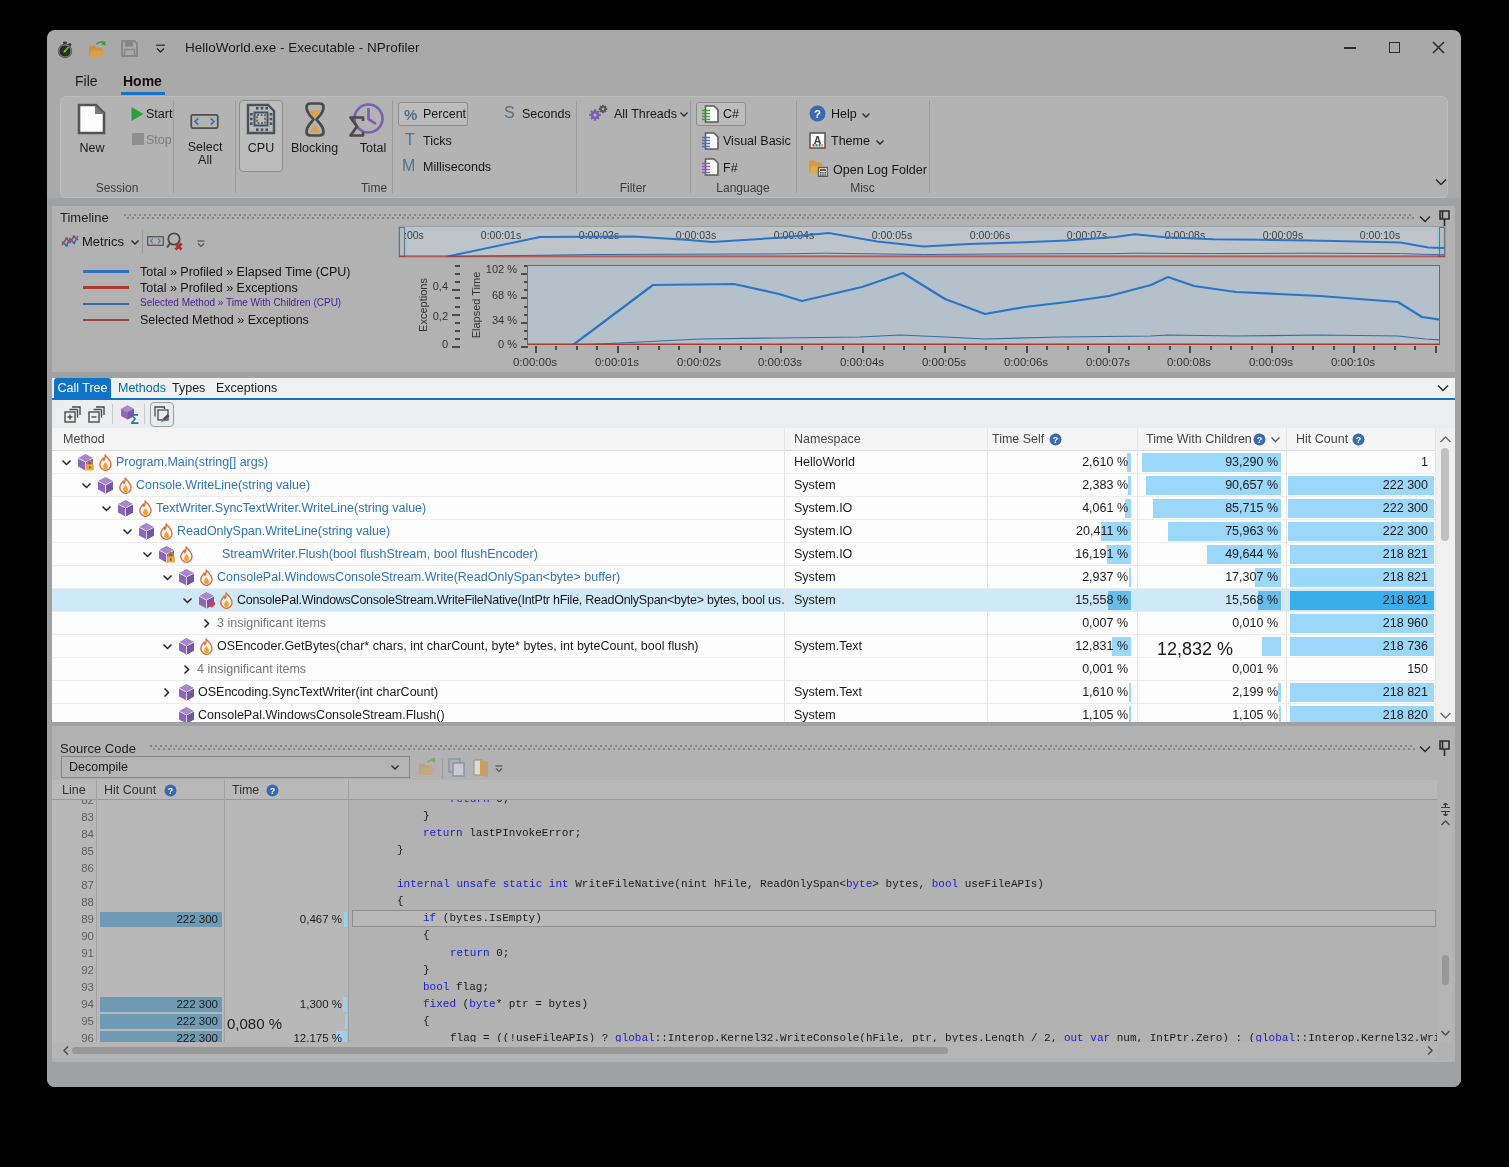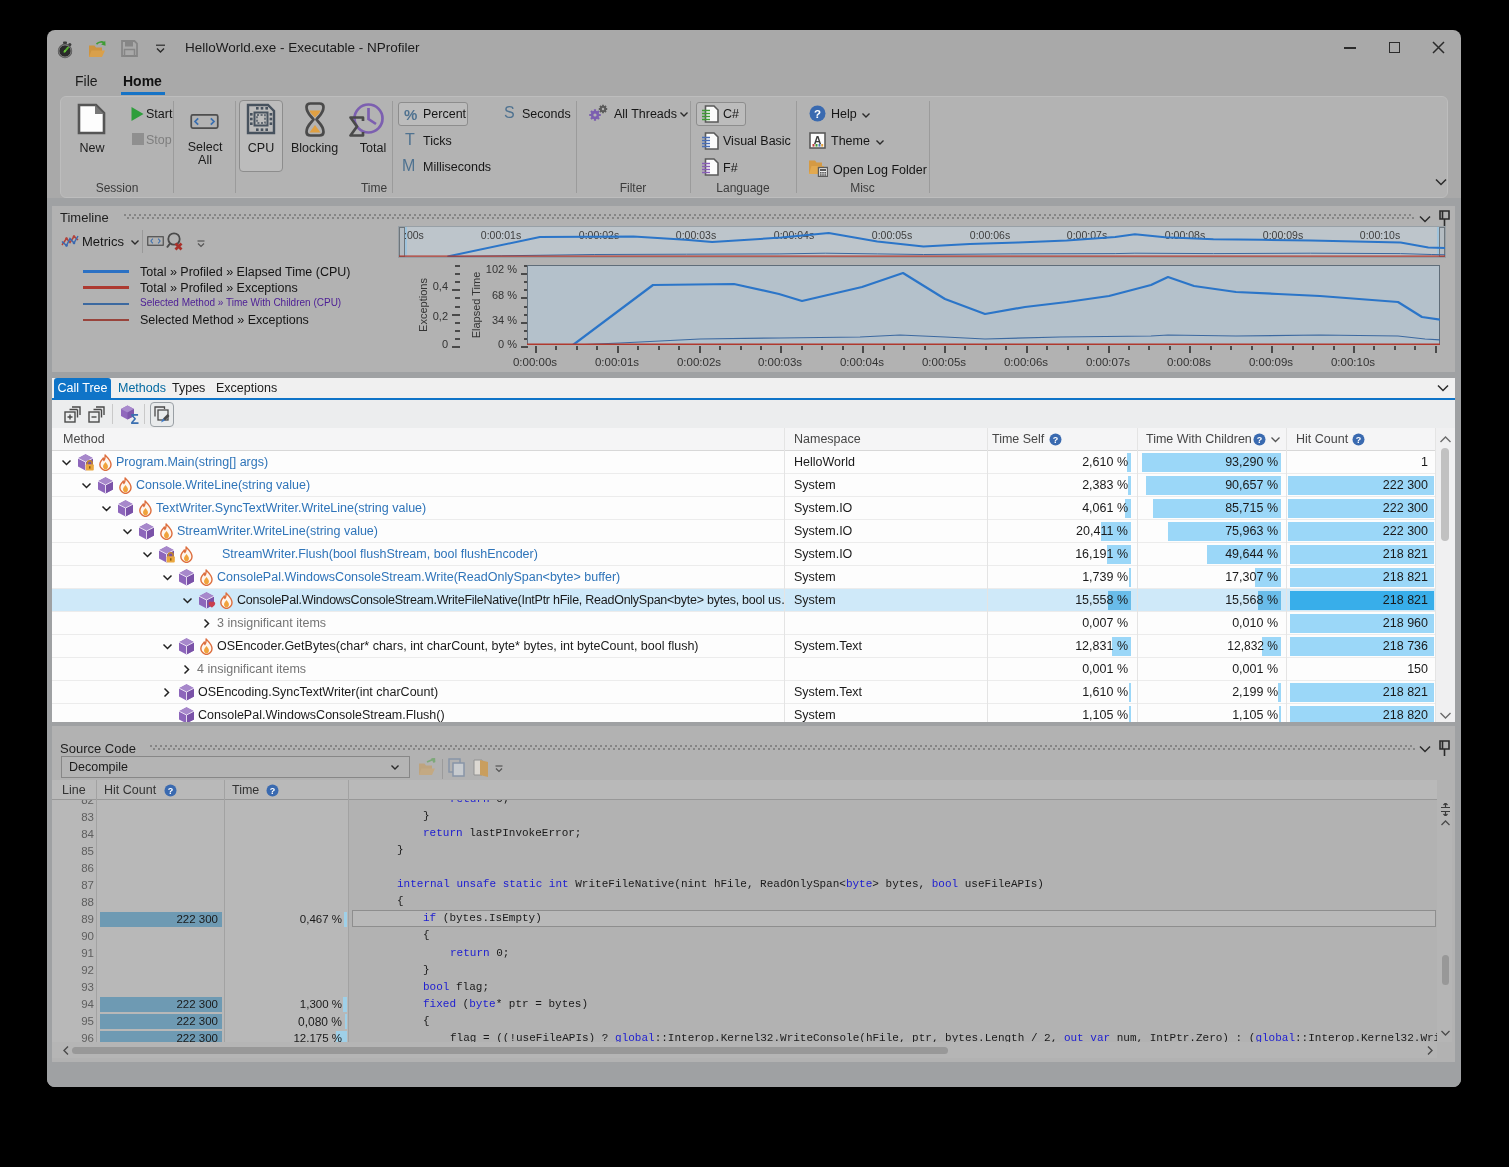--- a/index.html
+++ b/index.html
@@ -565,21 +565,21 @@
     <div class="abs" style="left:0;top:164px;width:1383px;height:1px;background:#ececec;"></div>
     <svg class="abs" style="left:70px;top:150px;" width="11" height="8" viewBox="0 0 11 8">
         <path d="M1.5 1.5 L5.5 5.5 L9.5 1.5" fill="none" stroke="#222" stroke-width="1.5"></path>
       </svg>
     <svg class="abs" style="left:85px;top:144px;" width="19" height="19" viewBox="0 0 19 19">
         <use href="#cube"></use>
       </svg>
     <svg class="abs" style="left:107px;top:145px;" width="15" height="17" viewBox="0 0 15 17">
         <use href="#flame"></use>
       </svg>
-    <div class="abs" style="left:125px;top:146px;font-size:12.5px;color:#2e74b9;width:601px;overflow:hidden;white-space:nowrap;">StreamWriter.WriteLine(string value)</div>
+    <div class="abs" style="left:125px;top:146px;font-size:12.5px;color:#2e74b9;width:601px;overflow:hidden;white-space:nowrap;">ReadOnlySpan.WriteLine(string value)</div>
     <div class="abs" style="left:742px;top:146px;font-size:12.5px;color:#1a1a1a;">System.IO</div>
     <div class="abs" style="left:1048.5px;top:144px;width:30.5px;height:19px;background:#9bd7f8;"></div>
     <div class="abs" style="left:1115.8px;top:144px;width:113.2px;height:19px;background:#9bd7f8;"></div>
     <div class="abs" style="left:1236.0px;top:144px;width:146.0px;height:19px;background:#9bd7f8;"></div>
     <div class="abs" style="left:926px;top:146px;width:150px;text-align:right;font-size:12.5px;color:#1a1a1a;">20,411 %</div>
     <div class="abs" style="left:1076px;top:146px;width:150px;text-align:right;font-size:12.5px;color:#1a1a1a;">75,963 %</div>
     <div class="abs" style="left:1226px;top:146px;width:150px;text-align:right;font-size:12.5px;color:#1a1a1a;">222 300</div>
     <div class="abs" style="left:0;top:187px;width:1383px;height:1px;background:#ececec;"></div>
     <svg class="abs" style="left:90px;top:173px;" width="11" height="8" viewBox="0 0 11 8">
         <path d="M1.5 1.5 L5.5 5.5 L9.5 1.5" fill="none" stroke="#222" stroke-width="1.5"></path>
@@ -606,21 +606,21 @@
         <use href="#cube"></use>
       </svg>
     <svg class="abs" style="left:147px;top:191px;" width="15" height="17" viewBox="0 0 15 17">
         <use href="#flame"></use>
       </svg>
     <div class="abs" style="left:165px;top:192px;font-size:12.5px;color:#2e74b9;width:561px;overflow:hidden;white-space:nowrap;">ConsolePal.WindowsConsoleStream.Write(ReadOnlySpan&lt;byte&gt; buffer)</div>
     <div class="abs" style="left:742px;top:192px;font-size:12.5px;color:#1a1a1a;">System</div>
     <div class="abs" style="left:1076.5px;top:190px;width:2.5px;height:19px;background:#9bd7f8;"></div>
     <div class="abs" style="left:1203.2px;top:190px;width:25.8px;height:19px;background:#9bd7f8;"></div>
     <div class="abs" style="left:1238.3px;top:190px;width:143.7px;height:19px;background:#9bd7f8;"></div>
-    <div class="abs" style="left:926px;top:192px;width:150px;text-align:right;font-size:12.5px;color:#1a1a1a;">1,739 %</div>
+    <div class="abs" style="left:926px;top:192px;width:150px;text-align:right;font-size:12.5px;color:#1a1a1a;">2,937 %</div>
     <div class="abs" style="left:1076px;top:192px;width:150px;text-align:right;font-size:12.5px;color:#1a1a1a;">17,307 %</div>
     <div class="abs" style="left:1226px;top:192px;width:150px;text-align:right;font-size:12.5px;color:#1a1a1a;">218 821</div>
     <div class="abs" style="left:0;top:211px;width:1383px;height:23px;background:#cfe9f9;"></div>
     <div class="abs" style="left:0;top:233px;width:1383px;height:1px;background:#ececec;"></div>
     <svg class="abs" style="left:130px;top:219px;" width="11" height="8" viewBox="0 0 11 8">
         <path d="M1.5 1.5 L5.5 5.5 L9.5 1.5" fill="none" stroke="#222" stroke-width="1.5"></path>
       </svg>
     <svg class="abs" style="left:145px;top:213px;" width="19" height="19" viewBox="0 0 19 19">
         <use href="#cubeheart"></use>
       </svg>
@@ -653,21 +653,21 @@
       </svg>
     <svg class="abs" style="left:147px;top:260px;" width="15" height="17" viewBox="0 0 15 17">
         <use href="#flame"></use>
       </svg>
     <div class="abs" style="left:165px;top:261px;font-size:12.5px;color:#1a1a1a;width:561px;overflow:hidden;white-space:nowrap;">OSEncoder.GetBytes(char* chars, int charCount, byte* bytes, int byteCount, bool flush)</div>
     <div class="abs" style="left:742px;top:261px;font-size:12.5px;color:#1a1a1a;">System.Text</div>
     <div class="abs" style="left:1059.9px;top:259px;width:19.1px;height:19px;background:#9bd7f8;"></div>
     <div class="abs" style="left:1209.9px;top:259px;width:19.1px;height:19px;background:#9bd7f8;"></div>
     <div class="abs" style="left:1238.4px;top:259px;width:143.6px;height:19px;background:#9bd7f8;"></div>
     <div class="abs" style="left:926px;top:261px;width:150px;text-align:right;font-size:12.5px;color:#1a1a1a;">12,831 %</div>
-    <div class="abs" style="left:1076px;top:261px;width:150px;text-align:right;font-size:12px;color:#1a1a1a;">12,832 %</div>
+    <div class="abs" style="left:1031px;top:261px;width:150px;text-align:right;font-size:18px;color:#1a1a1a;">12,832 %</div>
     <div class="abs" style="left:1226px;top:261px;width:150px;text-align:right;font-size:12.5px;color:#1a1a1a;">218 736</div>
     <div class="abs" style="left:0;top:302px;width:1383px;height:1px;background:#ececec;"></div>
     <svg class="abs" style="left:131px;top:286px;" width="8" height="11" viewBox="0 0 8 11">
         <path d="M1.5 1.5 L5.5 5.5 L1.5 9.5" fill="none" stroke="#222" stroke-width="1.5"></path>
       </svg>
     <div class="abs" style="left:145px;top:284px;font-size:12.5px;color:#757575;width:581px;overflow:hidden;white-space:nowrap;">4 insignificant items</div>
     <div class="abs" style="left:926px;top:284px;width:150px;text-align:right;font-size:12.5px;color:#1a1a1a;">0,001 %</div>
     <div class="abs" style="left:1076px;top:284px;width:150px;text-align:right;font-size:12.5px;color:#1a1a1a;">0,001 %</div>
     <div class="abs" style="left:1226px;top:284px;width:150px;text-align:right;font-size:12.5px;color:#1a1a1a;">150</div>
     <div class="abs" style="left:0;top:325px;width:1383px;height:1px;background:#ececec;"></div>
@@ -790,21 +790,21 @@
           <div class="abs" style="left:0px;top:198.1px;width:42px;text-align:right;font-size:11.5px;color:#5e5e5e;">94</div>
           <div class="abs" style="left:48px;top:197.1px;width:122px;height:15px;background:#6e9ab3;"></div>
           <div class="abs" style="left:60px;top:198.1px;width:106px;text-align:right;font-size:11.5px;color:#1a1a1a;">222 300</div>
           <div class="abs" style="left:291px;top:197.1px;width:4px;height:15px;background:#9fd0e8;"></div>
           <div class="abs" style="left:169px;top:198.1px;width:121px;text-align:right;font-size:11.5px;color:#1a1a1a;">1,300 %</div>
           <div class="abs" style="left:371px;top:197.6px;font-family:'Liberation Mono',monospace;font-size:11px;color:#1a1a1a;white-space:pre;"><span style="color:#2020d0;">fixed</span> (<span style="color:#2020d0;">byte</span>* ptr = bytes)</div>
           <div class="abs" style="left:0px;top:215.2px;width:42px;text-align:right;font-size:11.5px;color:#5e5e5e;">95</div>
           <div class="abs" style="left:48px;top:214.2px;width:122px;height:15px;background:#6e9ab3;"></div>
           <div class="abs" style="left:60px;top:215.2px;width:106px;text-align:right;font-size:11.5px;color:#1a1a1a;">222 300</div>
           <div class="abs" style="left:293px;top:214.2px;width:2px;height:15px;background:#9fd0e8;"></div>
-          <div class="abs" style="left:169px;top:215.2px;width:121px;text-align:right;font-size:12px;color:#1a1a1a;">0,080 %</div>
+          <div class="abs" style="left:175px;top:215.2px;width:121px;font-size:15px;color:#1a1a1a;">0,080 %</div>
           <div class="abs" style="left:371px;top:214.7px;font-family:'Liberation Mono',monospace;font-size:11px;color:#1a1a1a;white-space:pre;">{</div>
           <div class="abs" style="left:0px;top:232.2px;width:42px;text-align:right;font-size:11.5px;color:#5e5e5e;">96</div>
           <div class="abs" style="left:48px;top:231.2px;width:122px;height:15px;background:#6e9ab3;"></div>
           <div class="abs" style="left:60px;top:232.2px;width:106px;text-align:right;font-size:11.5px;color:#1a1a1a;">222 300</div>
           <div class="abs" style="left:284px;top:231.2px;width:11px;height:15px;background:#9fd0e8;"></div>
           <div class="abs" style="left:169px;top:232.2px;width:121px;text-align:right;font-size:11.5px;color:#1a1a1a;">12,175 %</div>
           <div class="abs" style="left:398px;top:231.7px;font-family:'Liberation Mono',monospace;font-size:11px;color:#1a1a1a;white-space:pre;">flag = ((!useFileAPIs) ? <span style="color:#2020d0;">global</span>::Interop.Kernel32.WriteConsole(hFile, ptr, bytes.Length / 2, <span style="color:#2020d0;">out var</span> num, IntPtr.Zero) : (<span style="color:#2020d0;">global</span>::Interop.Kernel32.Write...</div>
         </div>
     <div class="abs" style="left:44px;top:47px;width:1px;height:262px;background:#a2a2a2;"></div>
     <div class="abs" style="left:172px;top:47px;width:1px;height:262px;background:#a2a2a2;"></div>

